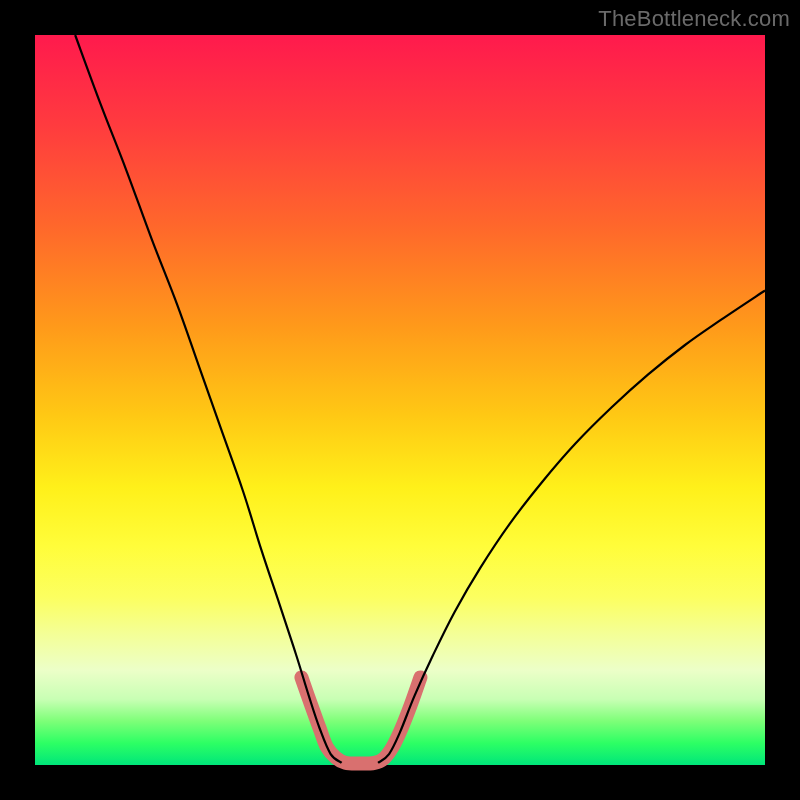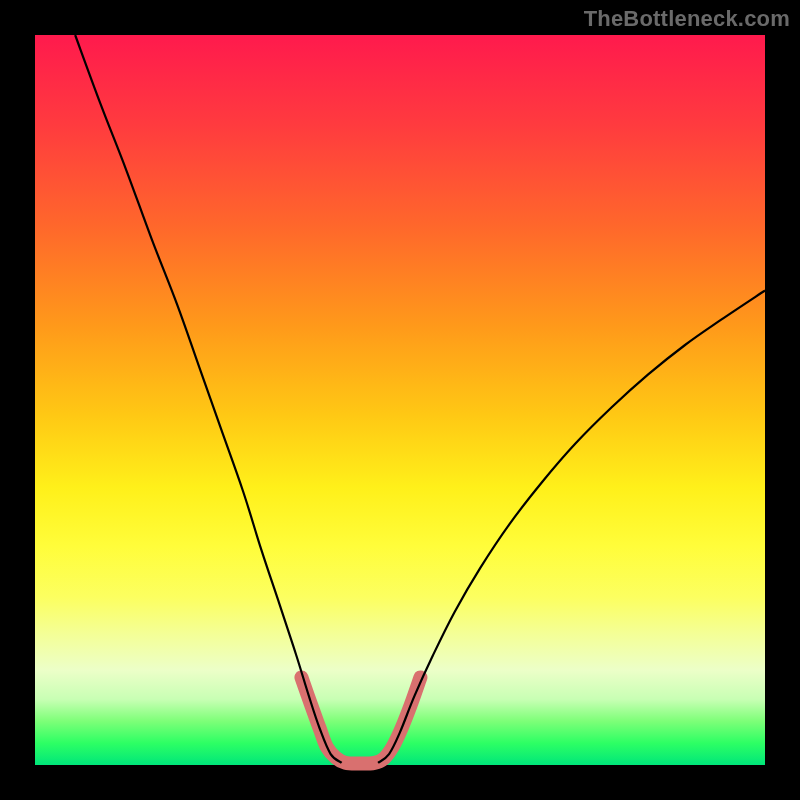--- a/index.html
+++ b/index.html
@@ -39,21 +39,21 @@
       #7dff78 94%,
       #2dff64 97%,
       #00e67a 100%);
   }
   .watermark {
     position: absolute;
     top: 6px;
     right: 10px;
     font-family: Arial, Helvetica, sans-serif;
     font-size: 22px;
-    font-weight: 700;
+    font-weight: 400;
     color: #6a6a6a;
     letter-spacing: 0.2px;
     user-select: none;
   }
   svg.curves {
     position: absolute;
     top: 35px;
     left: 35px;
     width: 730px;
     height: 730px;

